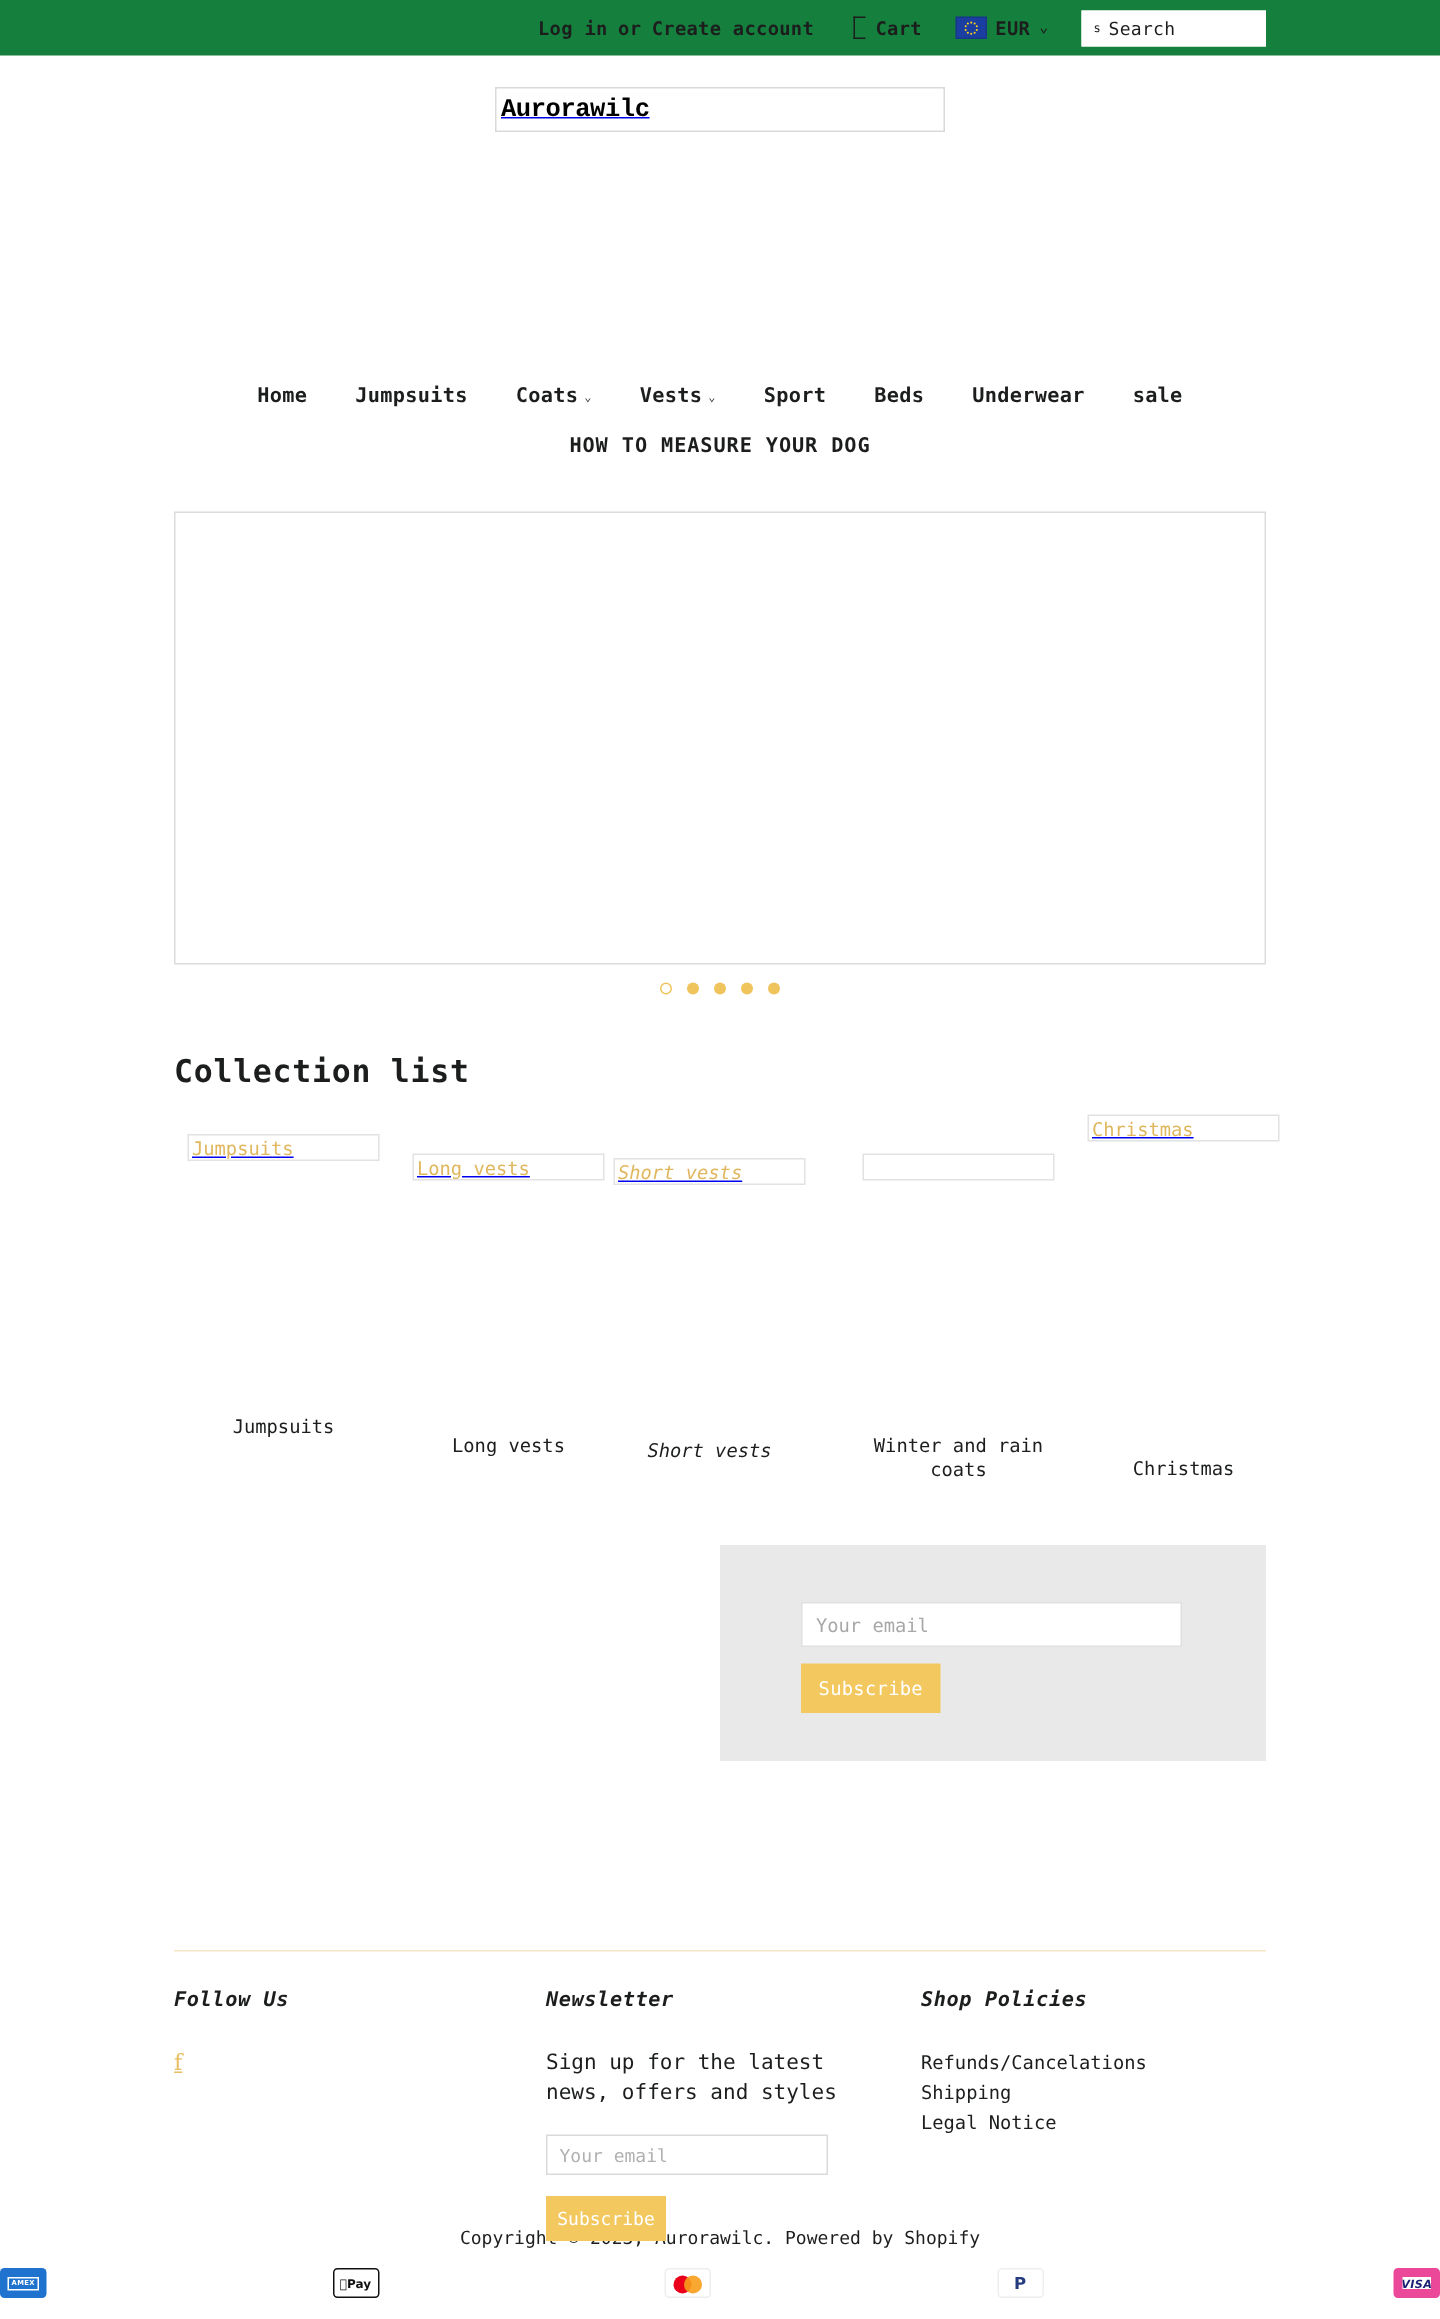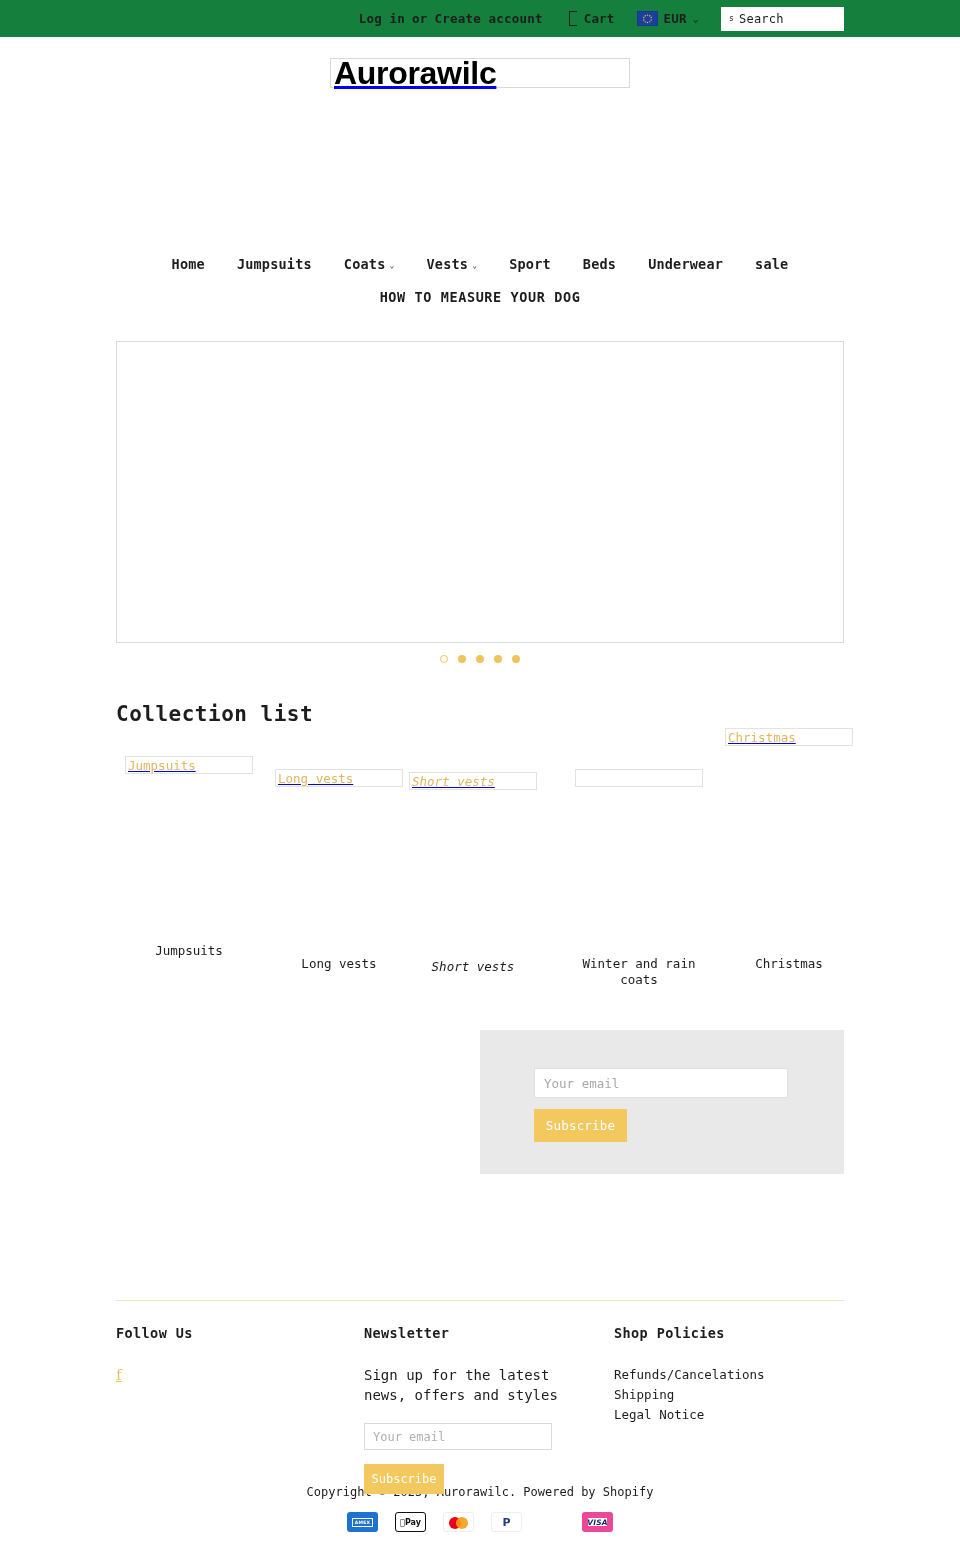--- a/index.html
+++ b/index.html
@@ -54,22 +54,22 @@
 
   
   .logo-wrap { display:flex; justify-content:center; margin-top:21px; }
   .logo-box {
     width:300px; height:30px;
     border:1px solid #d9d9d9;
     display:flex; align-items:center;
     padding-left:3px;
   }
   .logo-text {
-    font-family:Liberation Sans, sans-serif;
-    font-weight:700; font-size:32px; letter-spacing:-0.3px; color:#000;
+    font-family:Liberation Mono, monospace;
+    font-weight:700; font-size:17px; letter-spacing:-0.3px; color:#000;
   }
 
   
   .nav {
     margin-top:168px;
     display:flex; justify-content:center; align-items:center;
     gap:0px;
     font-size:13.5px;
   }
   .nav-item {
@@ -142,38 +142,38 @@
 
   
   .footer-divider {
     width:728px; margin:88px auto 0; height:1px; background:#f3e6c2;
   }
   .footer { width:728px; margin:0 auto; position:relative; height:180px; }
   .fcol { position:absolute; top:24px; }
   .fcol-1 { left:0; width:230px; }
   .fcol-2 { left:248px; width:230px; }
   .fcol-3 { left:498px; width:230px; }
-  .fcol h4 { margin:0 0 24px 0; font-size:13.5px; font-weight:700; letter-spacing:0.4px; }
+  .fcol h4 { margin:0 0 24px 0; font-size:13.5px; font-weight:700; letter-spacing:0.4px;font-style:italic; }
   .fb-icon { color:#e6bf63; font-size:15px; font-family:"DejaVu Serif","Liberation Serif",serif; }
   .fcol p { margin:0 0 18px 0; font-size:14px; line-height:20px; color:#1c1d1d; }
   .f-input {
     width:188px; height:27px; border:1px solid #dadada; background:#fff;
     display:flex; align-items:center; padding-left:8px;
     font-size:12px; color:#b0b0b0;
   }
   .f-btn {
     margin-top:14px; width:80px; height:30px; background:#f3c85f; color:#fff;
     font-size:12px; display:flex; align-items:center; justify-content:center;
     border:none; font-family:inherit; cursor:pointer;
   }
   .f-links a { display:block; font-size:12.5px; line-height:20px; color:#1c1d1d; text-decoration:none; margin-bottom:0px;}
   .copyright {
     text-align:center; font-size:12px; color:#1c1d1d; margin-top:4px;
   }
-  .payments { display:flex; justify-content:center; gap:17px; margin-top:13px; }
+  .payments { display:flex; justify-content:space-between; gap:17px; margin-top:13px; }
   .pay {
     width:31px; height:20px; border-radius:3px; background:#fff;
     display:flex; align-items:center; justify-content:center;
     font-size:6px; font-weight:700; overflow:hidden;
     font-family:"DejaVu Sans","Liberation Sans",sans-serif;
   }
   .pay-amex { background:#1f72cd; color:#fff; }
   .pay-amex span { border:1px solid #fff; padding:1px 2px; font-size:4.5px; letter-spacing:.3px;}
   .pay-apple { border:1px solid #111; color:#111; font-size:8px; }
   .pay-mc { position:relative; border:1px solid #eee; }
@@ -286,21 +286,21 @@
     <div class="coll-label">Long vests</div>
   </a>
   <a class="coll" href="#" style="left:284px; top:46px;font-style:italic;">
     <div class="coll-imgbox">Short vests</div>
     <div class="coll-label">Short vests</div>
   </a>
   <a class="coll" href="#" style="left:450px; top:43px;">
     <div class="coll-imgbox"></div>
     <div class="coll-label">Winter and rain coats</div>
   </a>
-  <a class="coll" href="#" style="left:600px; top:2px;">
+  <a class="coll" href="#" style="left:600px; top:17px;">
     <div class="coll-imgbox">Christmas</div>
     <div class="coll-label" style="top:228px;">Christmas</div>
   </a>
 </div>
 
 <div class="nl-section">
   <div class="nl-right">
     <div class="nl-input">
       <span>Your email</span>
     </div>

